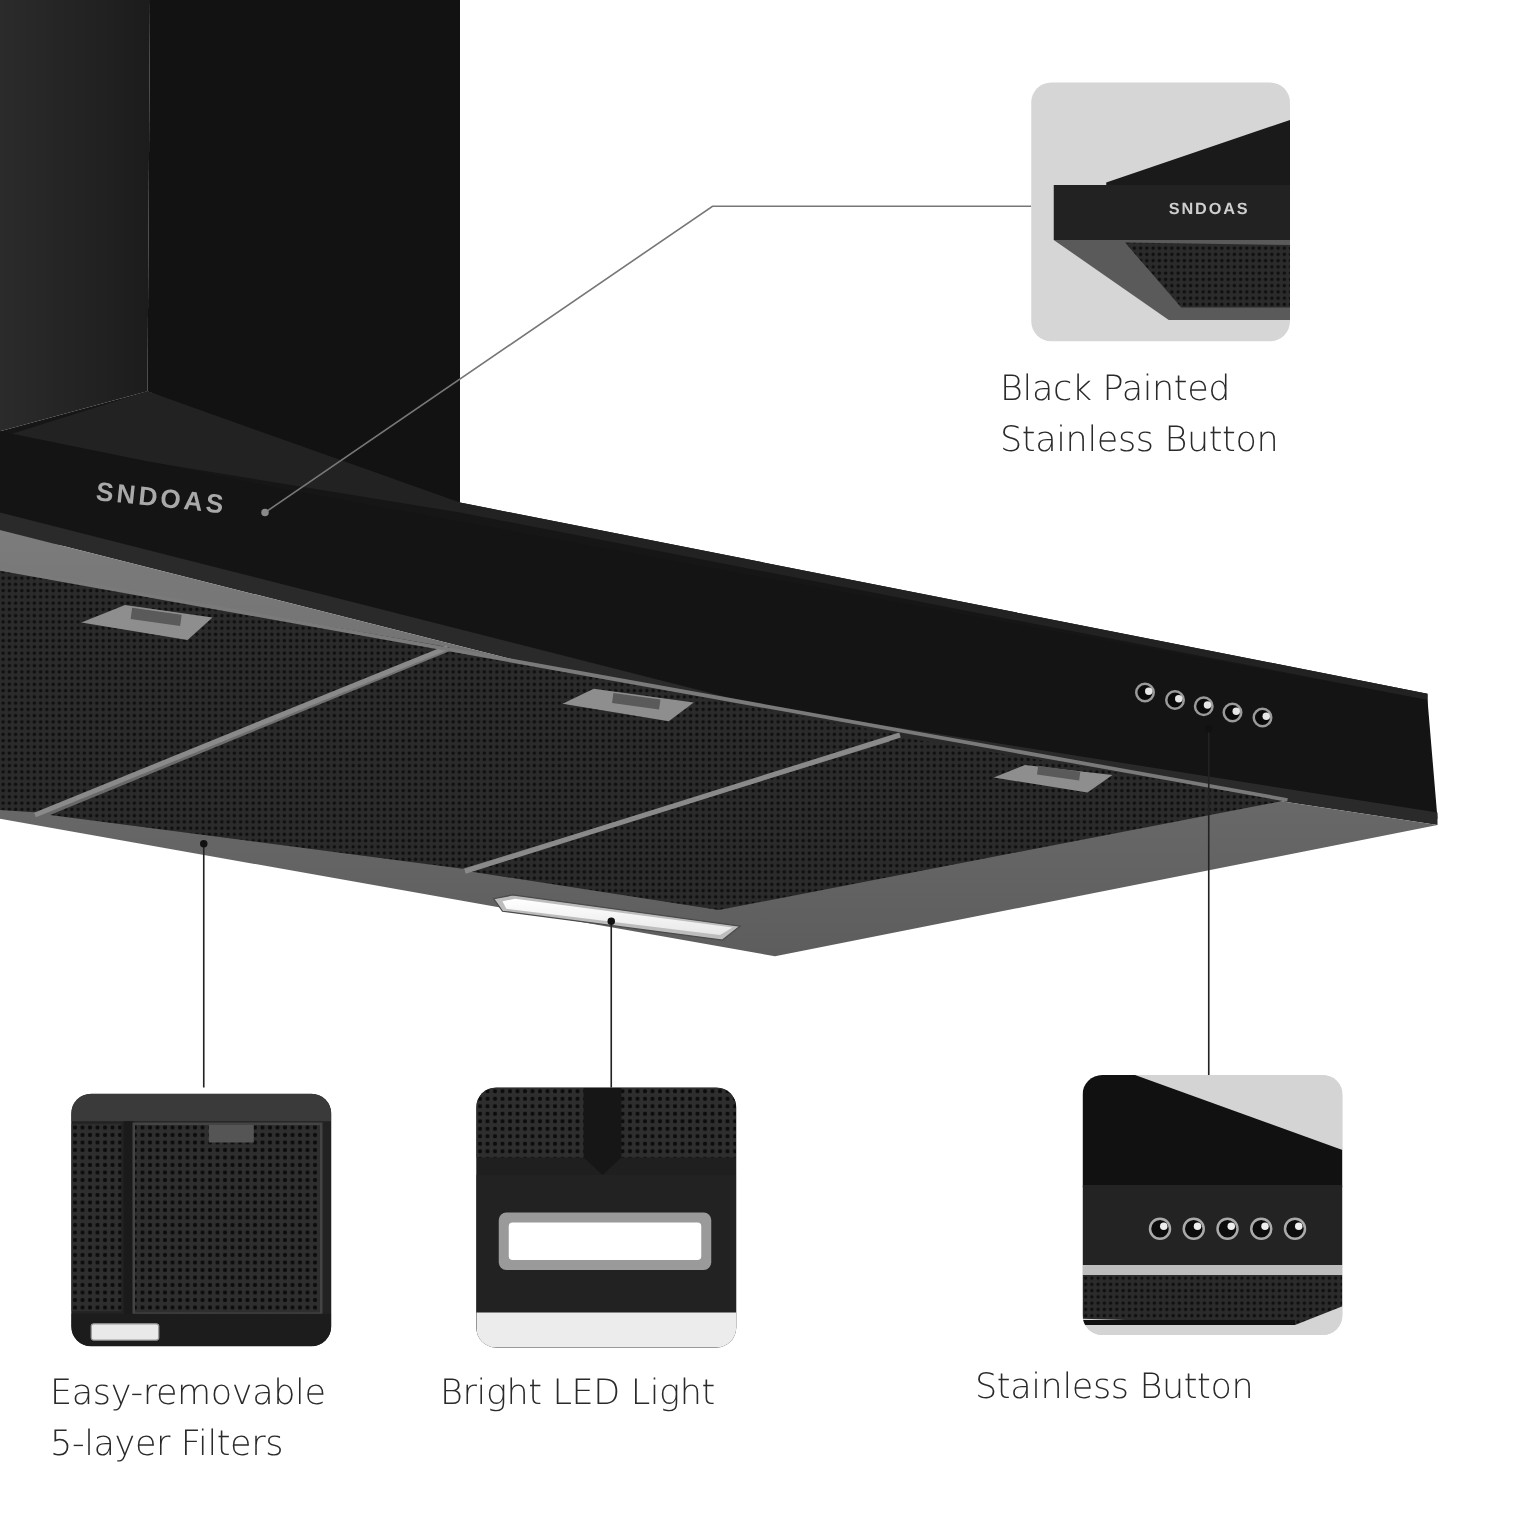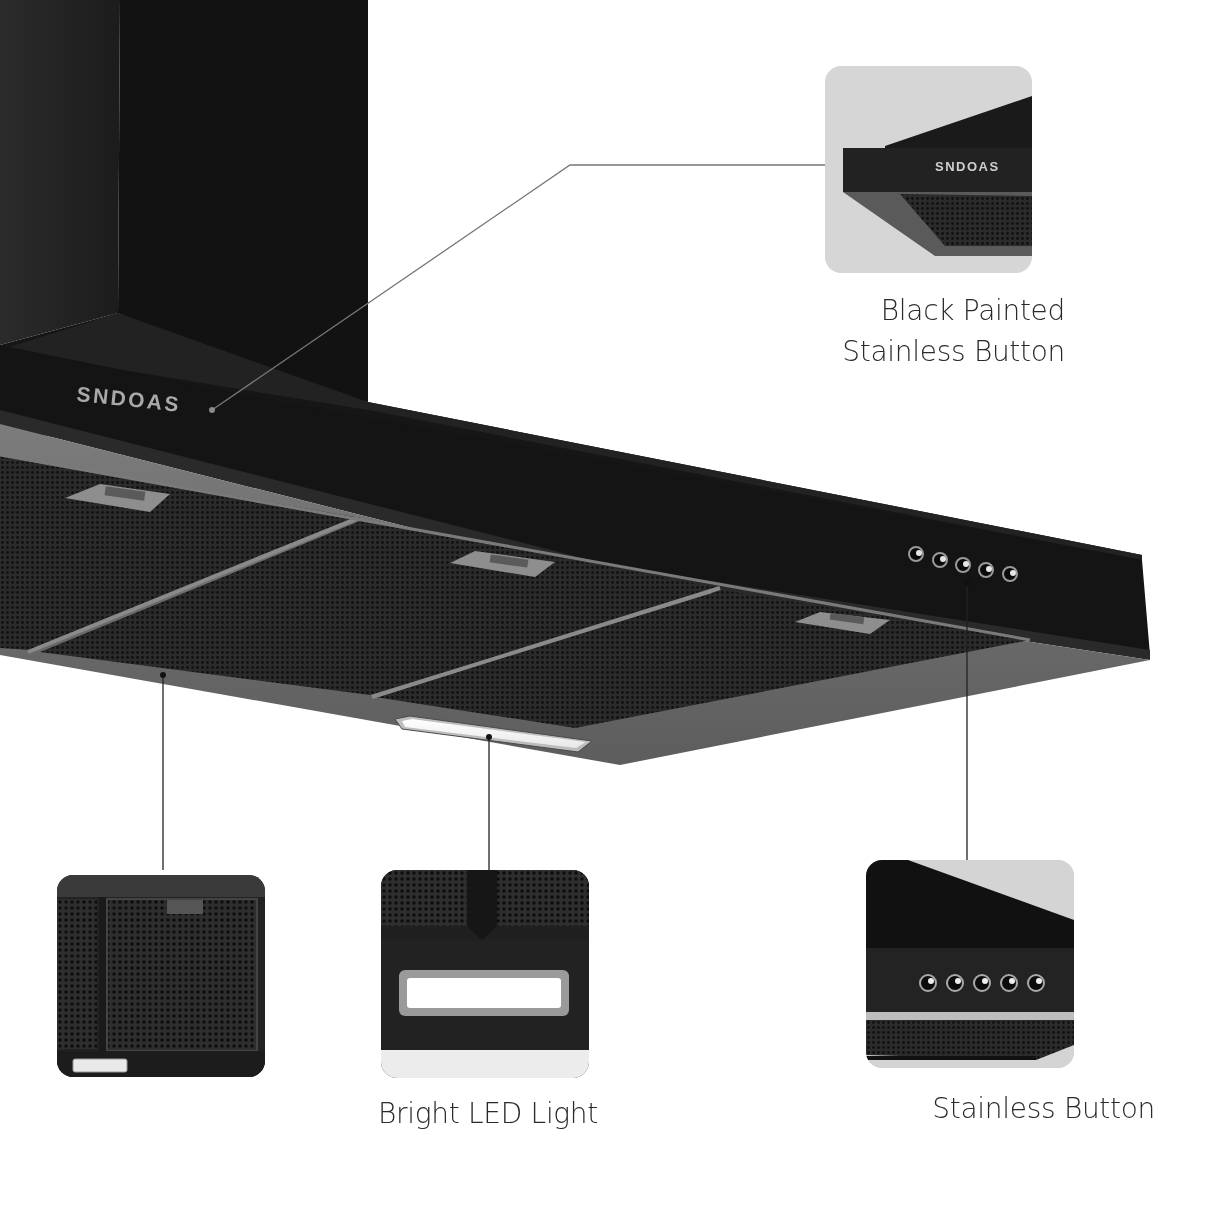--- a/index.html
+++ b/index.html
@@ -2,21 +2,21 @@
 <html><head>
 <meta charset="utf-8">
 <style>
   html, body { margin:0; padding:0; background:#ffffff; }
   body { width:1214px; height:1214px; position:relative; overflow:hidden;
          font-family:"DejaVu Sans", "Liberation Sans", sans-serif; }
   .stage { position:absolute; left:0; top:0; width:1214px; height:1214px; }
   .hood-svg { position:absolute; left:0; top:0; }
   .thumb { position:absolute; border-radius:16px; overflow:hidden; background:#d6d6d6; }
   .thumb svg { display:block; }
-  .caption { position:absolute; text-align:right; color:#2a2a2a;
+  .caption { position:absolute; text-align:left; color:#2a2a2a;
              font-family:"DejaVu Sans", sans-serif; font-weight:300;
              font-size:28px; line-height:41px; letter-spacing:-0.3px; white-space:nowrap; }
   .brand-main { position:absolute; left:78px; top:382px; color:#a9a9a9; font-family:"Liberation Sans", sans-serif;
                 font-weight:bold; font-size:21px; letter-spacing:2.5px; transform:rotate(6deg); transform-origin:left top; }
 </style>
 </head>
 <body>
 
 <div class="stage">
 
@@ -128,33 +128,37 @@
     <svg width="208" height="202" viewBox="0 0 208 202">
       <rect x="0" y="0" width="208" height="22" fill="#3a3a3a"></rect>
       <rect x="0" y="24" width="40" height="150" fill="url(#mesh2)"></rect>
       <rect x="42" y="22" width="8" height="154" fill="#1a1a1a"></rect>
       <rect x="50" y="24" width="150" height="152" fill="url(#mesh2)" stroke="#444" stroke-width="2"></rect>
       <rect x="110" y="25" width="36" height="14" fill="#555"></rect>
       <rect x="0" y="176" width="208" height="26" fill="#1c1c1c"></rect>
       <rect x="16" y="184" width="54" height="13" rx="2" fill="#e9e9e9" stroke="#999"></rect>
     </svg>
   </div>
+  <div class="caption" style="left:40px; top:1093px; width:250px;">
+    <div>Easy-removable</div>
+    <div>5-layer Filters</div>
+  </div>
 
   <div class="thumb" style="left:381px; top:870px; width:208px; height:208px; background:#1f1f1f;">
     <svg width="208" height="208" viewBox="0 0 208 208">
       <rect x="0" y="0" width="86" height="56" fill="url(#mesh2)"></rect>
       <rect x="116" y="0" width="92" height="56" fill="url(#mesh2)"></rect>
       <polygon points="86,0 116,0 116,56 101,70 86,56" fill="#161616"></polygon>
       <rect x="0" y="70" width="208" height="110" fill="#222"></rect>
       <rect x="18" y="100" width="170" height="46" rx="6" fill="#9a9a9a"></rect>
       <rect x="26" y="108" width="154" height="30" rx="3" fill="#ffffff"></rect>
       <rect x="0" y="180" width="208" height="28" fill="#ececec"></rect>
     </svg>
   </div>
-  <div class="caption" style="left:340px; top:1093px; width:258px;">
+  <div class="caption" style="left:352px; top:1093px; width:258px;">
     <div>Bright LED Light</div>
   </div>
 
   <div class="thumb" style="left:866px; top:860px; width:208px; height:208px;">
     <svg width="208" height="208" viewBox="0 0 208 208">
       <rect x="0" y="0" width="208" height="208" fill="#d4d4d4"></rect>
       <polygon points="0,0 42,0 208,60 208,90 0,90" fill="#111"></polygon>
       <rect x="0" y="88" width="208" height="64" fill="#232323"></rect>
       <g>
         <circle cx="62" cy="123" r="8" fill="#0c0c0c" stroke="#aaa" stroke-width="2"></circle>

